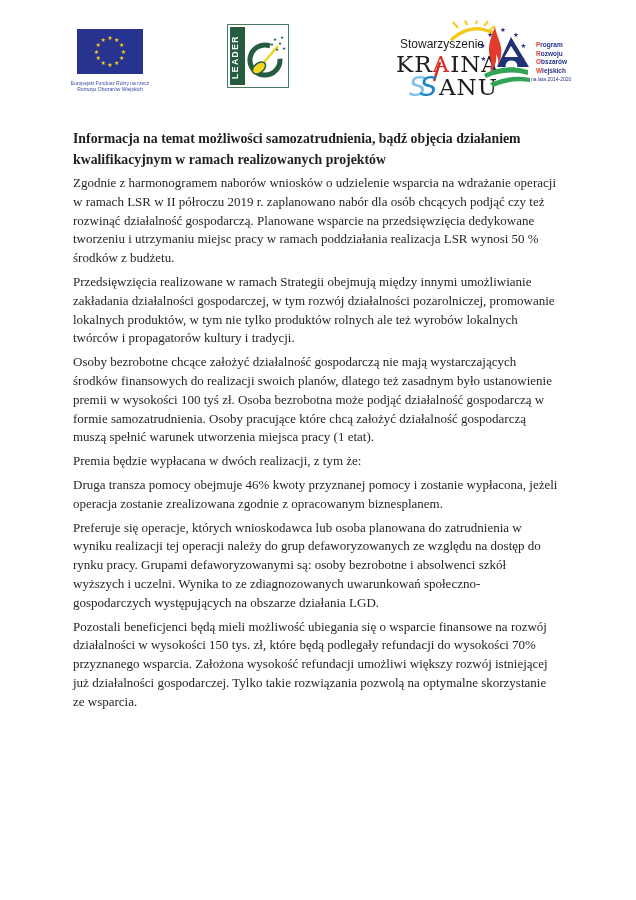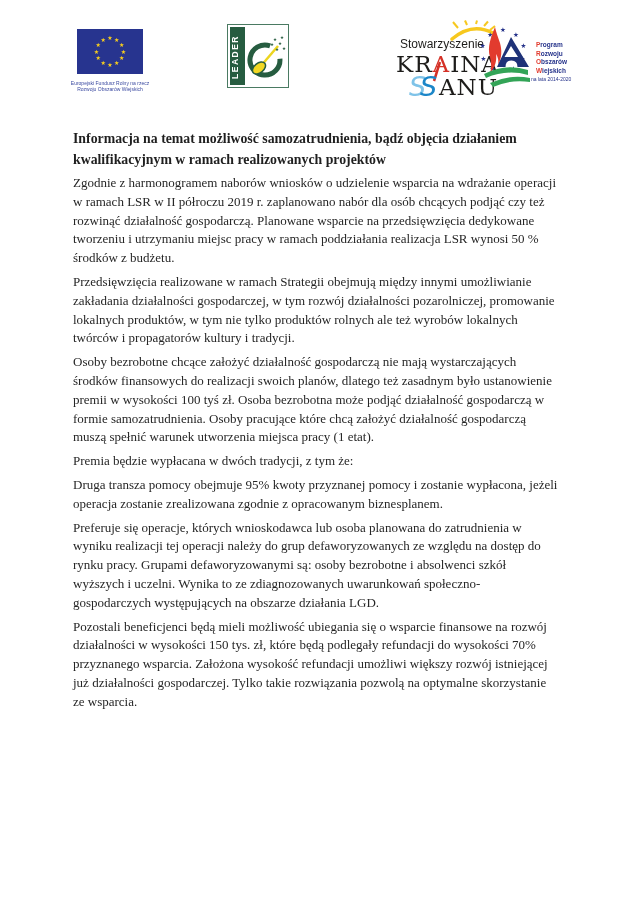--- a/index.html
+++ b/index.html
@@ -123,25 +123,25 @@
         <text x="62" y="30"><tspan fill="#e23b2e">P</tspan><tspan fill="#27348b">rogram</tspan></text>
         <text x="62" y="38.5"><tspan fill="#e23b2e">R</tspan><tspan fill="#27348b">ozwoju</tspan></text>
         <text x="62" y="47"><tspan fill="#e23b2e">O</tspan><tspan fill="#27348b">bszarów</tspan></text>
         <text x="62" y="55.5"><tspan fill="#e23b2e">W</tspan><tspan fill="#27348b">iejskich</tspan></text>
       </g>
       <text x="57" y="64" font-size="5" fill="#27348b" font-family="Liberation Sans, sans-serif">na lata 2014-2020</text>
     </svg>
   </div>
 
   <main class="doc">
-    <h1>Informacja na temat możliwość samozatrudnienia, bądź objęcia działaniem kwalifikacyjnym w ramach realizowanych projektów</h1>
+    <h1>Informacja na temat możliwości samozatrudnienia, bądź objęcia działaniem kwalifikacyjnym w ramach realizowanych projektów</h1>
     <div>
         <p>Zgodnie z harmonogramem naborów wniosków o udzielenie wsparcia na wdrażanie operacji w ramach LSR w II półroczu 2019 r. zaplanowano nabór dla osób chcących podjąć czy też rozwinąć działalność gospodarczą. Planowane wsparcie na przedsięwzięcia dedykowane tworzeniu i utrzymaniu miejsc pracy w ramach poddziałania realizacja LSR wynosi 50 % środków z budżetu.</p>
         <p>Przedsięwzięcia realizowane w ramach Strategii obejmują między innymi umożliwianie zakładania działalności gospodarczej, w tym rozwój działalności pozarolniczej, promowanie lokalnych produktów, w tym nie tylko produktów rolnych ale też wyrobów lokalnych twórców i propagatorów kultury i tradycji.</p>
         <p>Osoby bezrobotne chcące założyć działalność gospodarczą nie mają wystarczających środków finansowych do realizacji swoich planów, dlatego też zasadnym było ustanowienie premii w wysokości 100 tyś zł. Osoba bezrobotna może podjąć działalność gospodarczą w formie samozatrudnienia. Osoby pracujące które chcą założyć działalność gospodarczą muszą spełnić warunek utworzenia miejsca pracy (1 etat).</p>
-        <p>Premia będzie wypłacana w dwóch tradycji, z tym że:</p>
-        <p>Druga transza pomocy obejmuje 95% kwoty przyznanej pomocy i zostanie wypłacona, jeżeli operacja zostanie zrealizowana zgodnie z opracowanym biznesplanem.</p>
+        <p>Premia będzie wypłacana w dwóch realizacji, z tym że:</p>
+        <p>Druga transza pomocy obejmuje 46% kwoty przyznanej pomocy i zostanie wypłacona, jeżeli operacja zostanie zrealizowana zgodnie z opracowanym biznesplanem.</p>
         <p>Preferuje się operacje, których wnioskodawca lub osoba planowana do zatrudnienia w wyniku realizacji tej operacji należy do grup defaworyzowanych ze względu na dostęp do rynku pracy. Grupami defaworyzowanymi są: osoby bezrobotne i absolwenci szkół wyższych i uczelni. Wynika to ze zdiagnozowanych uwarunkowań społeczno-gospodarczych występujących na obszarze działania LGD.</p>
         <p>Pozostali beneficjenci będą mieli możliwość ubiegania się o wsparcie finansowe na rozwój działalności w wysokości 150 tys. zł, które będą podlegały refundacji do wysokości 70% przyznanego wsparcia. Założona wysokość refundacji umożliwi większy rozwój istniejącej już działalności gospodarczej. Tylko takie rozwiązania pozwolą na optymalne skorzystanie ze wsparcia.</p>
       </div>
   </main>
 
 </div>
 
 </body></html>

